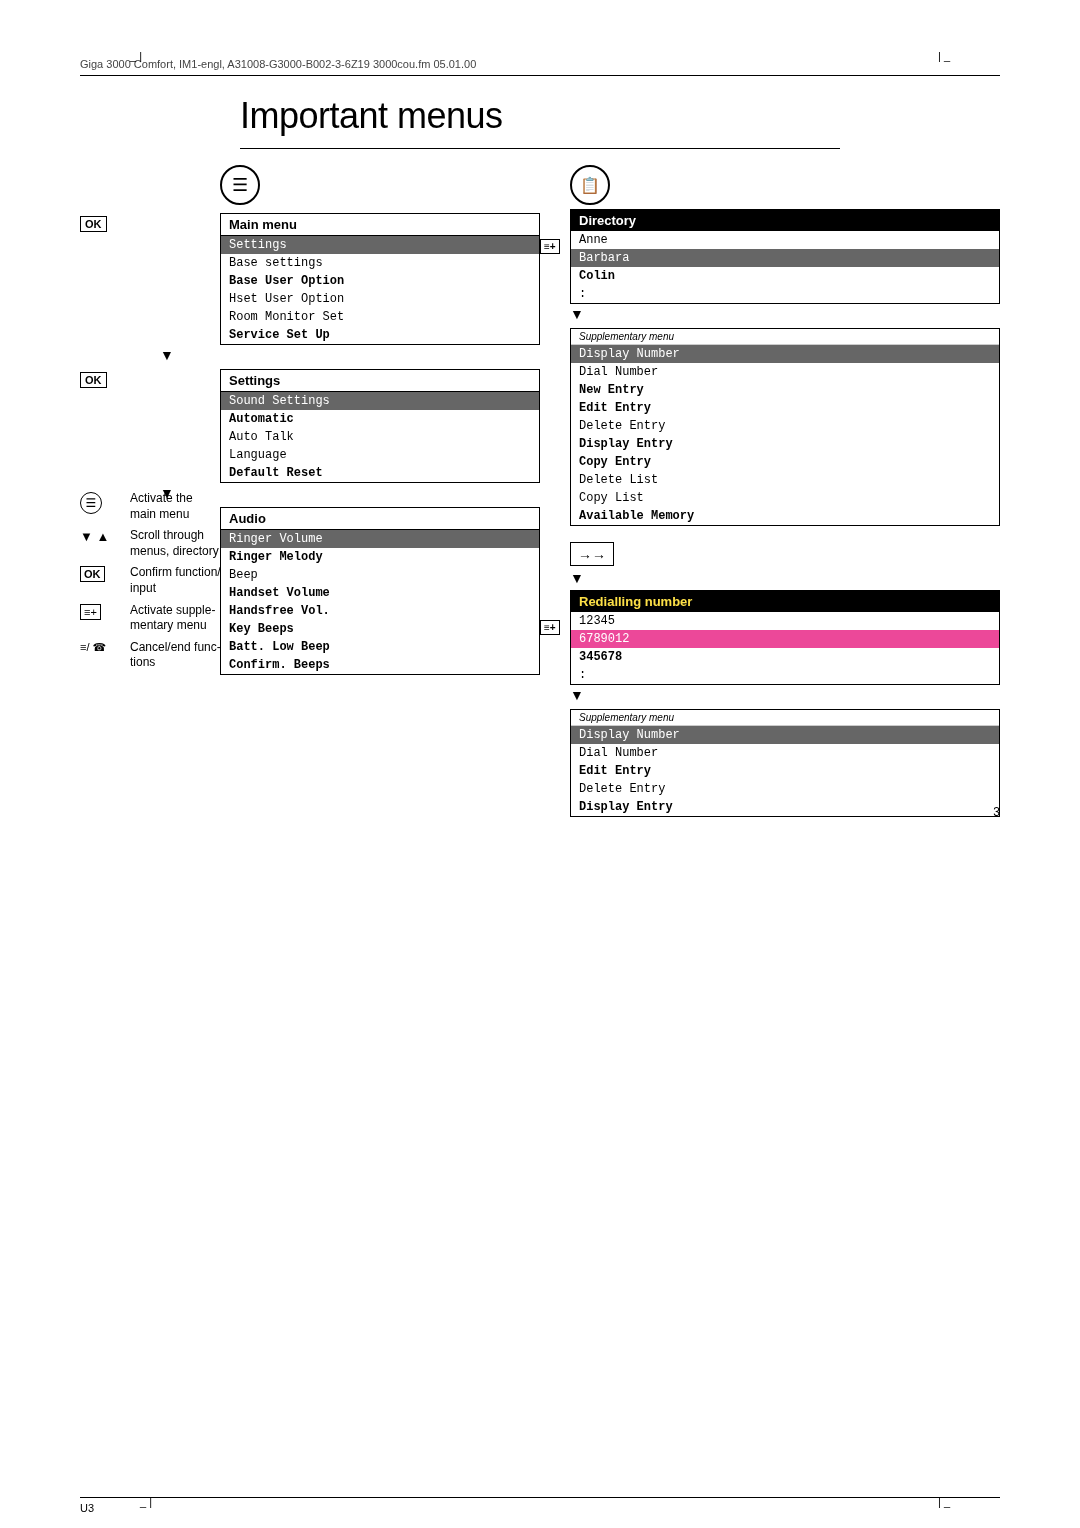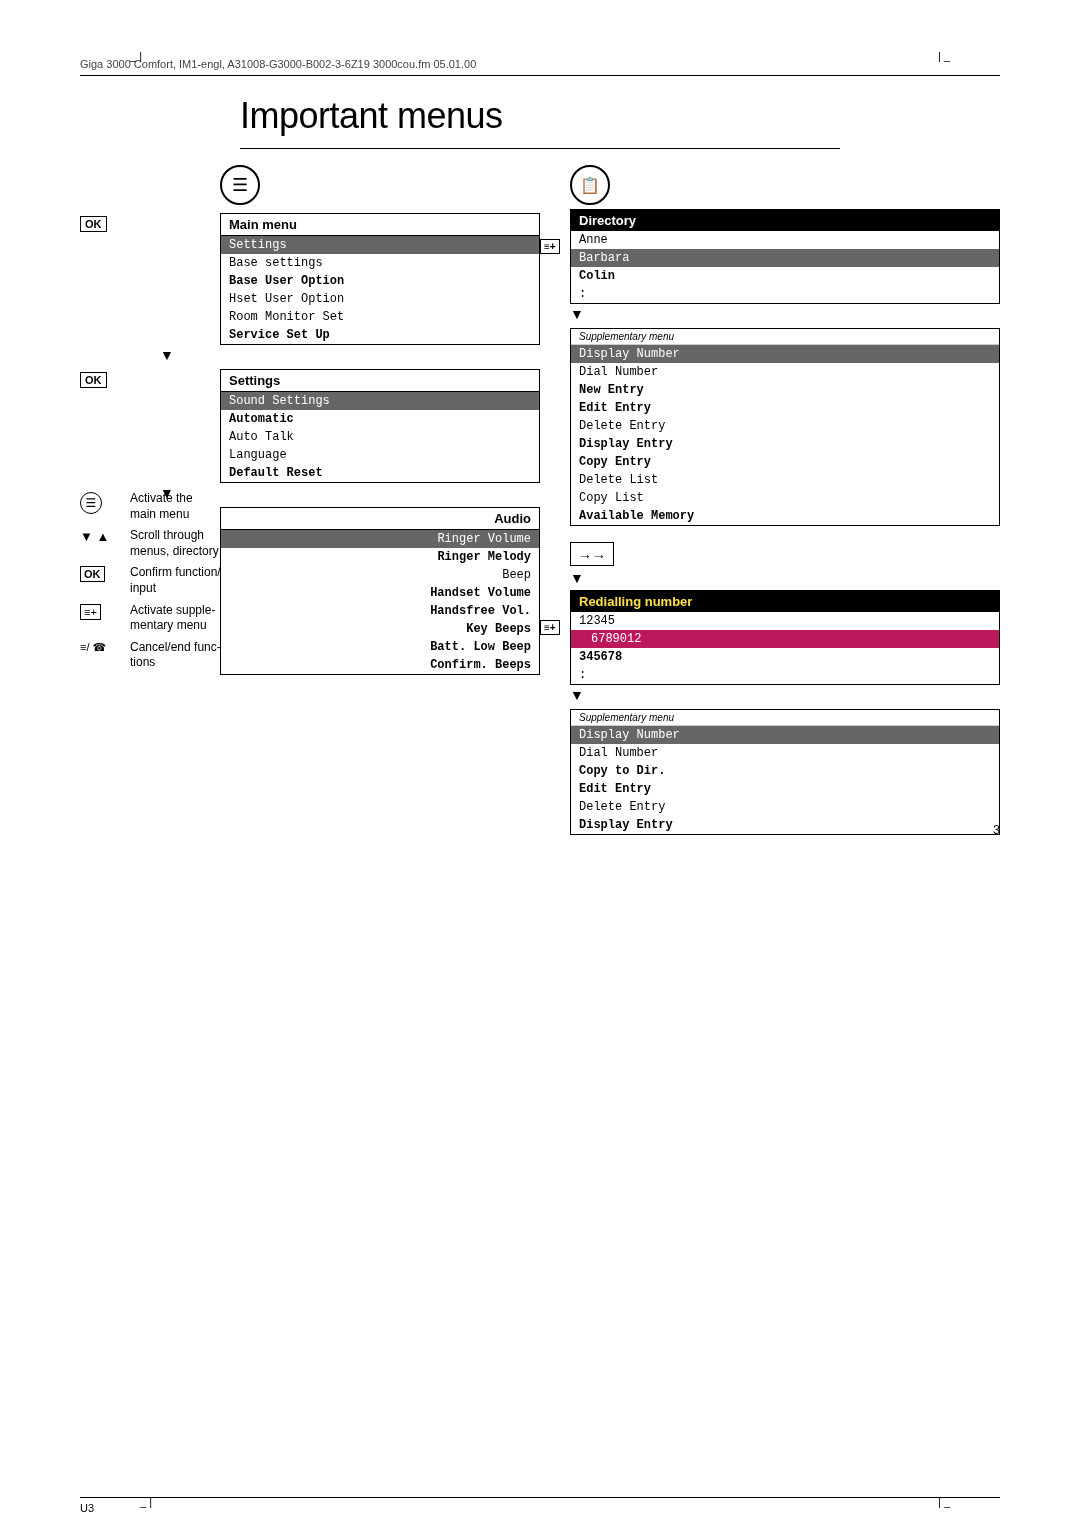--- a/index.html
+++ b/index.html
@@ -240,21 +240,21 @@
             <div class="menu-item">Auto Talk</div>
             <div class="menu-item">Language</div>
             <div class="menu-item-bold">Default Reset</div>
           </div>
         </div>
       </div>
 
       <div style="margin-left:80px; font-size:14px; margin-top:2px;">▼</div>
     </div>
 
-    <div style="position:relative; margin-bottom:0;text-align:right;">
+    <div style="position:relative; margin-bottom:0;">
       <div style="margin-left:80px;">
         <div class="menu-box">
           <div class="menu-box-title-white">Audio</div>
           <div class="menu-item-highlighted">Ringer Volume</div>
           <div class="menu-item-bold">Ringer Melody</div>
           <div class="menu-item">Beep</div>
           <div class="menu-item-bold">Handset Volume</div>
           <div class="menu-item-bold">Handsfree Vol.</div>
           <div class="menu-item-bold">Key Beeps</div>
           <div class="menu-item-bold">Batt. Low Beep</div>
@@ -343,35 +343,34 @@
         <div style="display:inline-flex; align-items:center; justify-content:center; width:44px; height:24px; border:1.5px solid #000; font-size:14px; font-weight:bold;">→→</div>
       </div>
 
       <div style="font-size:14px; margin-bottom:4px;">▼</div>
 
       <div style="position:relative;">
         <span style="position:absolute; left:-30px; top:30px; font-size:10px; font-weight:bold; border:1.5px solid #000; padding:1px 3px; background:#fff;">≡+</span>
         <div class="right-menu-box">
           <div style="background:#000; color:#fde047; font-weight:bold; font-size:13px; padding:3px 8px;">Redialling number</div>
           <div style="font-size:12px; padding:2px 8px; font-family:'Courier New',Courier,monospace;">12345</div>
-          <div style="font-size:12px; padding:2px 20px; font-family:'Courier New',Courier,monospace; background:#be185d; color:#fff;">6789012</div>
+          <div style="font-size:12px; padding:2px 8px; font-family:'Courier New',Courier,monospace; background:#ec4899; color:#fff;">6789012</div>
           <div style="font-size:12px; padding:2px 8px; font-family:'Courier New',Courier,monospace; font-weight:bold;">345678</div>
           <div style="font-size:12px; padding:2px 8px; font-family:'Courier New',Courier,monospace;">:</div>
         </div>
       </div>
 
       <div style="font-size:14px; margin-top:2px;">▼</div>
     </div>
 
     <div style="position:relative;">
       <div class="right-menu-box">
         <div style="font-size:10px; padding:2px 8px; background:#fff; font-style:italic; border-bottom:1px solid #ccc;">Supplementary menu</div>
         <div style="font-size:12px; padding:2px 8px; font-family:'Courier New',Courier,monospace; background:#666; color:#fff;">Display Number</div>
         <div style="font-size:12px; padding:2px 8px; font-family:'Courier New',Courier,monospace;">Dial Number</div>
-        <div style="font-size:12px; padding:2px 8px; font-family:'Courier New',Courier,monospace; font-weight:bold;">Copy to Dir.</div>
         <div style="font-size:12px; padding:2px 8px; font-family:'Courier New',Courier,monospace; font-weight:bold;">Edit Entry</div>
         <div style="font-size:12px; padding:2px 8px; font-family:'Courier New',Courier,monospace;">Delete Entry</div>
         <div style="font-size:12px; padding:2px 8px; font-family:'Courier New',Courier,monospace; font-weight:bold;">Display Entry</div>
       </div>
     </div>
 
     <div style="position:absolute; bottom:0; right:0; font-size:12px;">3</div>
 
   </div>
 

